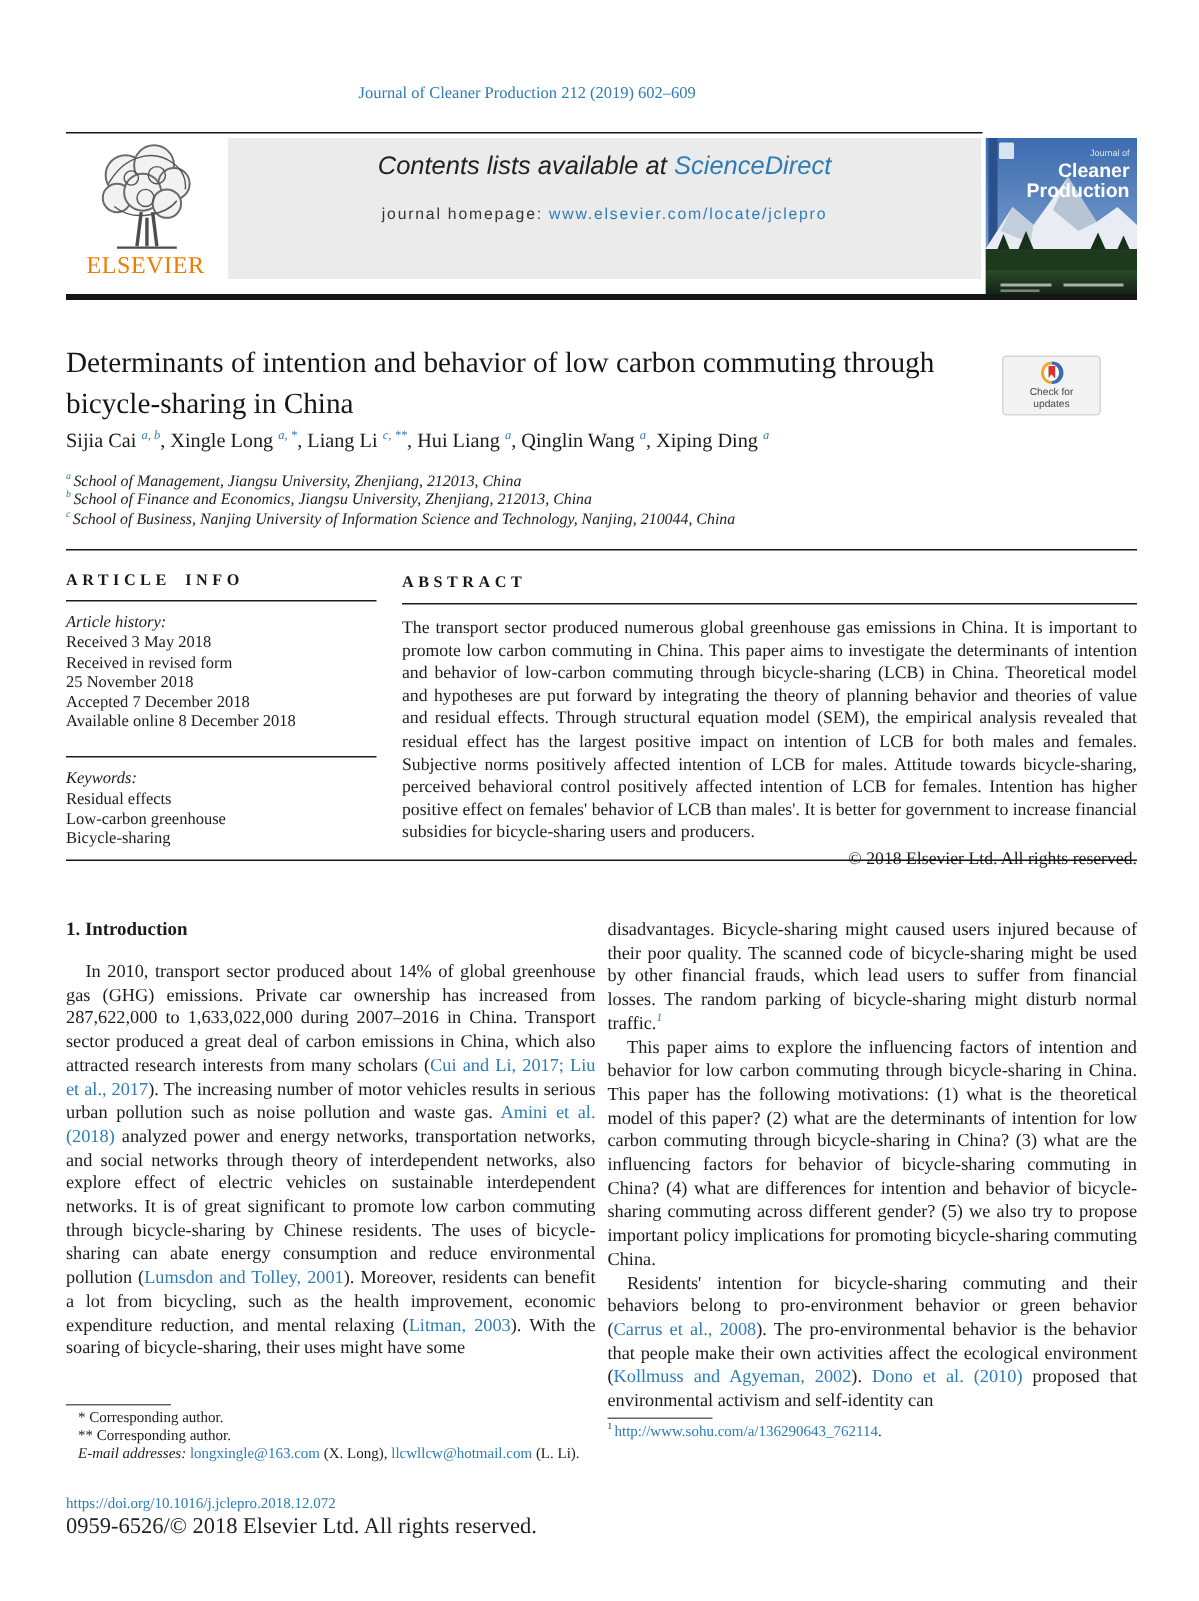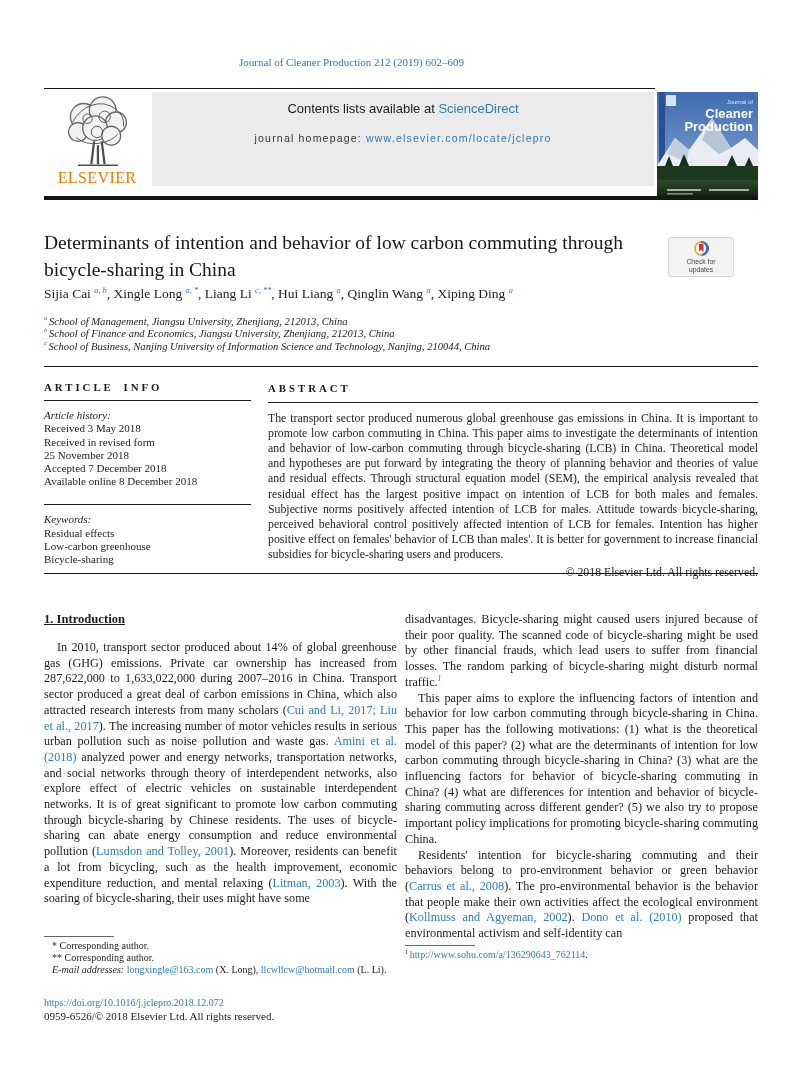--- a/index.html
+++ b/index.html
@@ -20,21 +20,21 @@
   
   .rule-top-thin{top:88px;left:44px;width:611px;border-top:1.5px solid var(--rule_dark);}
   .rule-thick{top:196px;left:44px;width:714px;height:3.5px;background:var(--rule_dark);}
 
   .logo{top:94px;left:46px;width:102px;height:96px;text-align:center;}
   .logo svg{display:block;margin:0 auto;}
   .logo .wordmark{font-size:16px;letter-spacing:.4px;color:var(--brand_orange);margin-top:1px;}
 
   .banner{top:92px;left:152px;width:502px;height:94px;background:var(--banner_bg);
           text-align:center;padding-top:9px;}
-  .banner .contents{font-family:"Liberation Sans",sans-serif;font-size:13px;color:#222;}
+  .banner .contents{font-family:"Liberation Sans",sans-serif;font-size:17px;color:#222;font-style:italic;}
   .banner .contents .sd{color:var(--link);}
   .banner .jtitle{font-size:23px;color:#161616;margin-top:13px;}
   .banner .homepage{font-family:"Liberation Sans",sans-serif;font-size:10.5px;letter-spacing:1.2px;
                     color:#333;margin-top:16px;}
   .banner .homepage .url{color:var(--link);}
 
   .cover{top:92px;left:657px;width:83px;height:107px;}
   .cover svg{display:block;}
 
   
@@ -62,30 +62,30 @@
   .head-rule{border-top:1.5px solid #1d1d1d;margin-top:6px;margin-bottom:8px;}
   .ital{font-style:italic;}
   .kw-rule{border-top:1.5px solid #1d1d1d;margin-top:16px;margin-bottom:8px;}
   .abs-text{text-align:justify;}
   .abs-copy{text-align:right;margin-top:3px;}
 
   
   .col-left{top:612px;left:44px;width:353px;}
   .col-right{top:612px;left:405px;width:353px;}
   .bodytxt{font-size:12.2px;line-height:15.7px;text-align:justify;color:#1b1b1b;}
-  .sec-title{font-size:12.6px;font-weight:bold;margin-bottom:13px;text-decoration:underline;}
+  .sec-title{font-size:12.6px;font-weight:bold;margin-bottom:13px;}
   .ind{text-indent:13px;}
 
   
   .fn-left{top:936px;left:44px;width:353px;font-size:10px;line-height:12.2px;}
   .fn-right{top:945px;left:405px;width:353px;font-size:10px;line-height:12.2px;}
   .fn-rule{width:70px;border-top:1px solid #666;margin-bottom:3px;}
   .fn-ind{padding-left:8px;}
   .doi{top:997px;left:44px;font-size:10px;color:var(--link);}
-  .issn{top:1010px;left:44px;font-size:11px;color:#222;}
+  .issn{top:1010px;left:44px;font-size:15px;color:#222;}
 
   
   .k-link{color:var(--link);cursor:pointer;}
   .k-sup{color:var(--link);font-size:.62em;vertical-align:super;font-style:italic;line-height:0;}
   .k-supk{font-size:.62em;vertical-align:super;line-height:0;}
   .k-i{font-style:italic;}
 </style>
 </head>
 <body>
 

